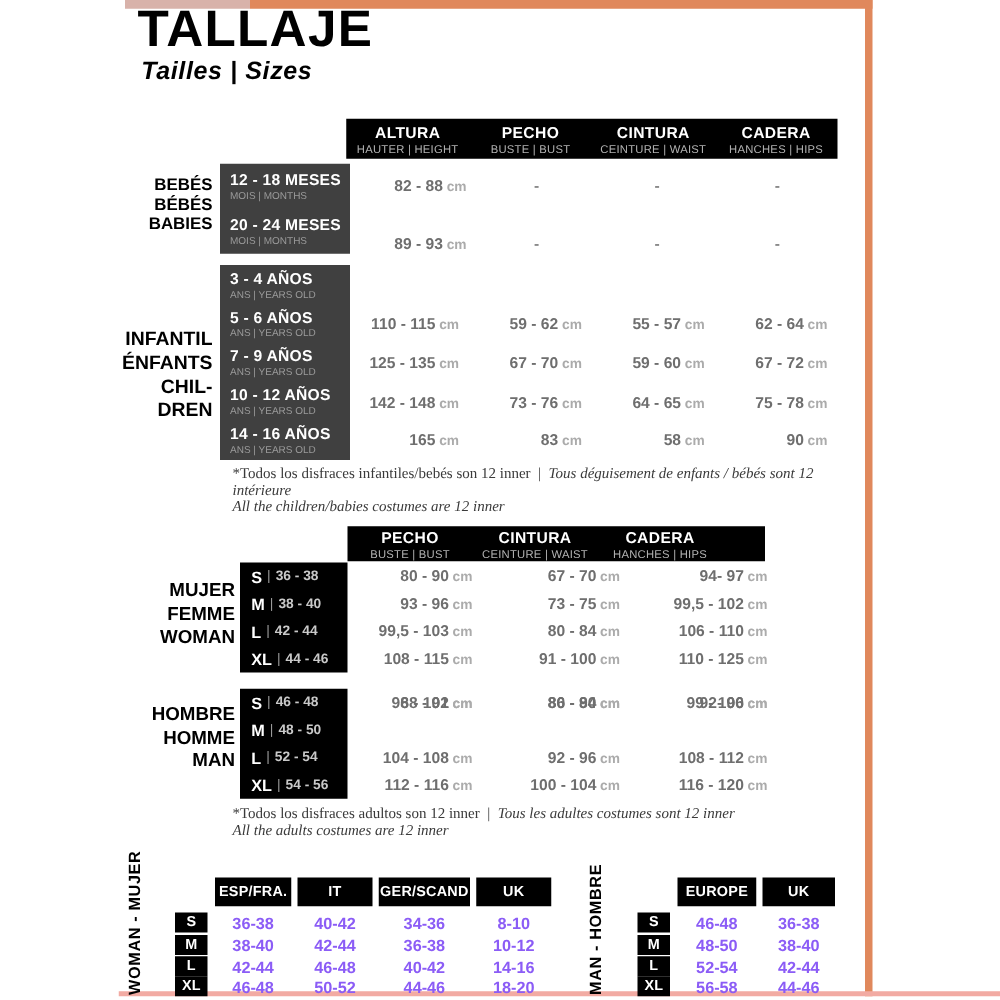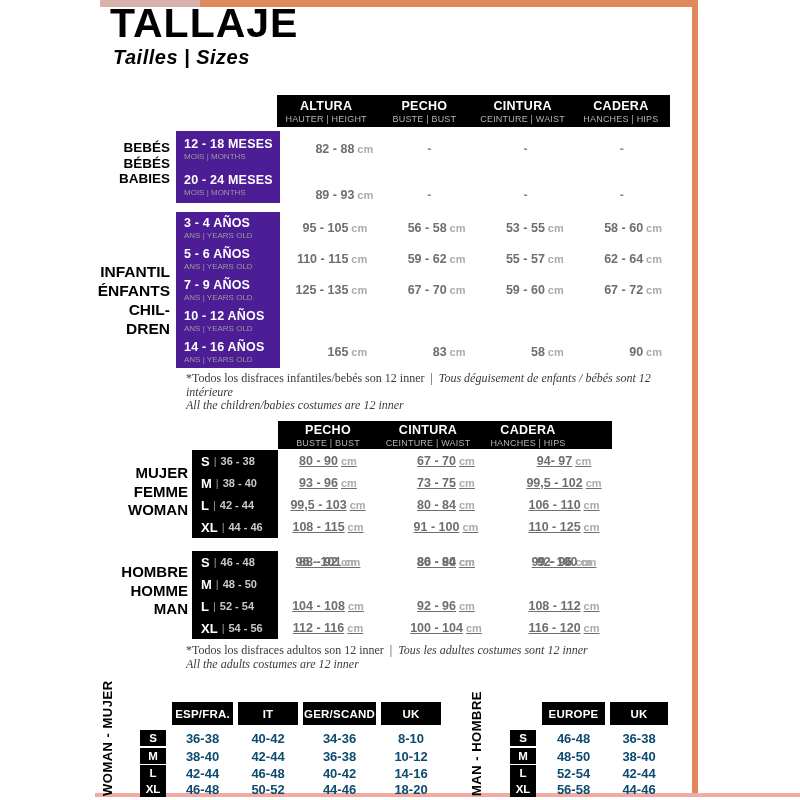--- a/index.html
+++ b/index.html
@@ -28,21 +28,21 @@
 
   
   .glabel{text-align:right;font-weight:bold;line-height:15.5px;}
   .glabel .it{}
   .glabel-babies{left:40px;top:140px;width:130px;font-size:13.5px;}
   .glabel-children{left:40px;top:262px;width:130px;font-size:15.5px;line-height:19px;}
   .glabel-women{left:58px;top:464px;width:130px;font-size:15px;line-height:18.5px;}
   .glabel-men{left:58px;top:563px;width:130px;font-size:15px;line-height:18.5px;}
 
   
-  .agecol{left:176px;width:104px;background:#4c1d95;display:flex;flex-direction:column;}
+  .agecol{left:176px;width:104px;background:#404040;display:flex;flex-direction:column;}
   .agecol1{top:131px;height:72px;}
   .agecol2{top:212px;height:156px;}
   .agecell{flex:1;display:flex;flex-direction:column;justify-content:center;padding-left:8px;color:#fff;}
   .agemain{font-size:12.5px;font-weight:bold;letter-spacing:.2px;}
   .agesub{font-size:8px;color:#9b9b9b;margin-top:1px;}
 
   .sizecol{left:192px;width:86px;background:#000;display:flex;flex-direction:column;}
   .sizecol-w{top:450px;height:88px;}
   .sizecol-m{top:551px;height:88px;}
   .sizecell{flex:1;display:flex;align-items:center;padding-left:9px;color:#fff;}
@@ -51,40 +51,40 @@
   .sizeeuro{color:#c9c9c9;font-size:11px;font-weight:bold;}
 
   
   .vrow{left:277px;width:393px;display:flex;align-items:center;}
   .vcell{flex:1;text-align:right;padding-right:8px;font-size:12.5px;font-weight:bold;color:#6e6e6e;}
   .vcell .unit{color:#ababab;font-size:11px;font-weight:bold;margin-left:3px;}
   .vcell.c{text-align:center;padding-right:0;color:#8a8a8a;}
 
   
   .arow{left:278px;width:300px;display:flex;align-items:center;}
-  .acell{flex:0 0 100px;text-align:center;padding-right:18px;font-size:12.5px;font-weight:bold;color:#6e6e6e;text-decoration:underline;}
+  .acell{flex:0 0 100px;text-align:right;padding-right:18px;font-size:12.5px;font-weight:bold;color:#6e6e6e;}
   .acell .unit{color:#ababab;font-size:11px;font-weight:bold;margin-left:3px;}
 
   
   .note{font-family:"Liberation Serif",serif;font-size:12px;color:#3a3a3a;line-height:13.5px;}
   .note .fr,.note .en{font-style:italic;}
   .note .sep{color:#3a3a3a;margin:0 6px;}
   .note1{left:186px;top:372px;width:480px;}
   .note2{left:186px;top:644px;width:480px;}
 
   
   .conv{position:absolute;}
   .convL{left:172px;top:702px;width:270px;}
   .convR{left:542px;top:702px;width:130px;}
   .grid4{display:grid;grid-template-columns:61px 60px 73px 60px;column-gap:5px;}
   .grid2{display:grid;grid-template-columns:63px 58px;column-gap:5px;}
   .chdr{background:#000;color:#fff;height:23px;display:flex;align-items:center;justify-content:center;
         font-size:11.5px;font-weight:bold;letter-spacing:.2px;}
   .crow{position:absolute;left:0;height:16px;align-items:center;}
-  .crow div{text-align:center;font-size:13px;font-weight:bold;color:#0c4a6e;}
+  .crow div{text-align:center;font-size:13px;font-weight:bold;color:#8b5cf6;}
   .r1{top:28px;}.r2{top:46px;}.r3{top:63px;}.r4{top:79px;}
   .sbox{position:absolute;left:-32px;width:26px;height:16px;background:#000;color:#fff;
         font-size:11.5px;font-weight:bold;display:flex;align-items:center;justify-content:center;}
   .vlabel{position:absolute;white-space:nowrap;font-weight:bold;font-size:13px;letter-spacing:.5px;
           transform:rotate(-90deg);transform-origin:left bottom;}
   .vlabelL{left:115px;top:781px;}
   .vlabelR{left:484px;top:781px;}
 </style>
 </head>
 <body>
@@ -167,37 +167,37 @@
     </div>
     <div class="agecell">
       <div class="agemain">10 - 12 AÑOS</div>
       <div class="agesub">ANS | YEARS OLD</div>
     </div>
     <div class="agecell">
       <div class="agemain">14 - 16 AÑOS</div>
       <div class="agesub">ANS | YEARS OLD</div>
     </div>
   </div>
-  <div class="abs vrow" style="top:212px;height:31px;">
-    <div class="vcell"><span>95 - 105</span><span class="unit">cm</span></div>
-    <div class="vcell"><span>56 - 58</span><span class="unit">cm</span></div>
-    <div class="vcell"><span>53 - 55</span><span class="unit">cm</span></div>
-    <div class="vcell"><span>58 - 60</span><span class="unit">cm</span></div>
-  </div>
   <div class="abs vrow" style="top:243px;height:31px;">
     <div class="vcell"><span>110 - 115</span><span class="unit">cm</span></div>
     <div class="vcell"><span>59 - 62</span><span class="unit">cm</span></div>
     <div class="vcell"><span>55 - 57</span><span class="unit">cm</span></div>
     <div class="vcell"><span>62 - 64</span><span class="unit">cm</span></div>
   </div>
   <div class="abs vrow" style="top:274px;height:31px;">
     <div class="vcell"><span>125 - 135</span><span class="unit">cm</span></div>
     <div class="vcell"><span>67 - 70</span><span class="unit">cm</span></div>
     <div class="vcell"><span>59 - 60</span><span class="unit">cm</span></div>
     <div class="vcell"><span>67 - 72</span><span class="unit">cm</span></div>
+  </div>
+  <div class="abs vrow" style="top:306px;height:31px;">
+    <div class="vcell"><span>142 - 148</span><span class="unit">cm</span></div>
+    <div class="vcell"><span>73 - 76</span><span class="unit">cm</span></div>
+    <div class="vcell"><span>64 - 65</span><span class="unit">cm</span></div>
+    <div class="vcell"><span>75 - 78</span><span class="unit">cm</span></div>
   </div>
   <div class="abs vrow" style="top:336px;height:31px;justify-content:flex-end;">
     <div class="vcell"><span>165</span><span class="unit">cm</span></div>
     <div class="vcell"><span>83</span><span class="unit">cm</span></div>
     <div class="vcell"><span>58</span><span class="unit">cm</span></div>
     <div class="vcell"><span>90</span><span class="unit">cm</span></div>
   </div>
 
   <div class="abs note note1">
     <div><span class="es">*Todos los disfraces infantiles/bebés son 12 inner</span><span class="sep">|</span><span class="fr">Tous déguisement de enfants / bébés sont 12 intérieure</span></div>

